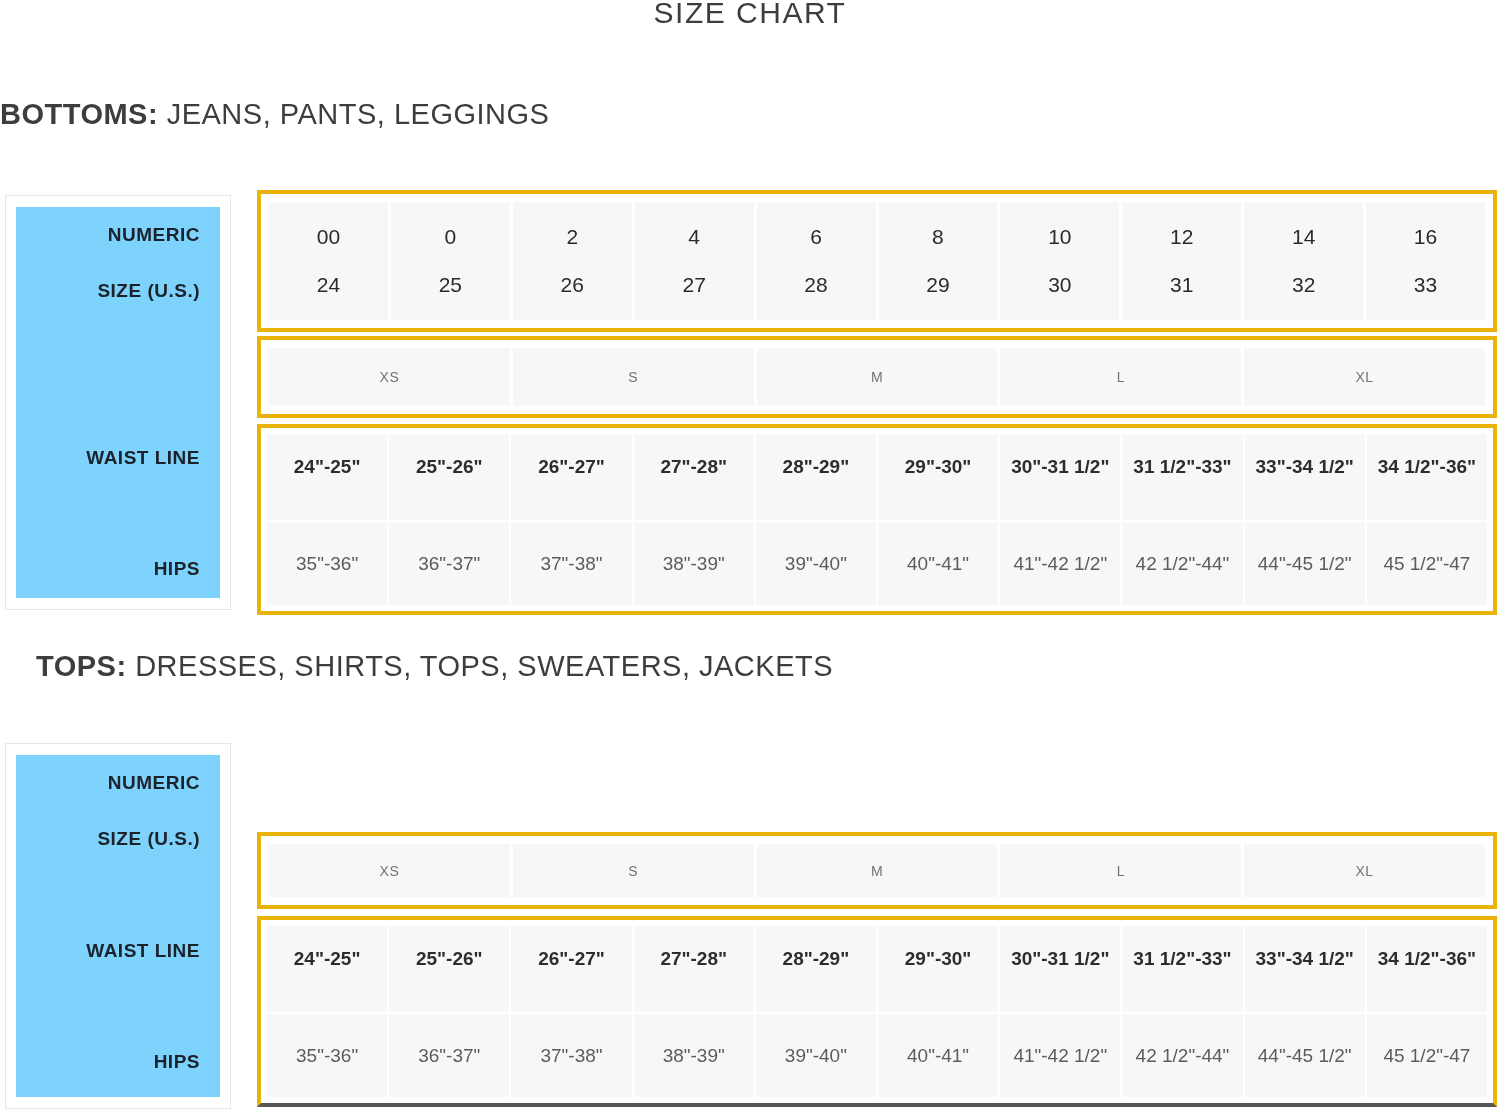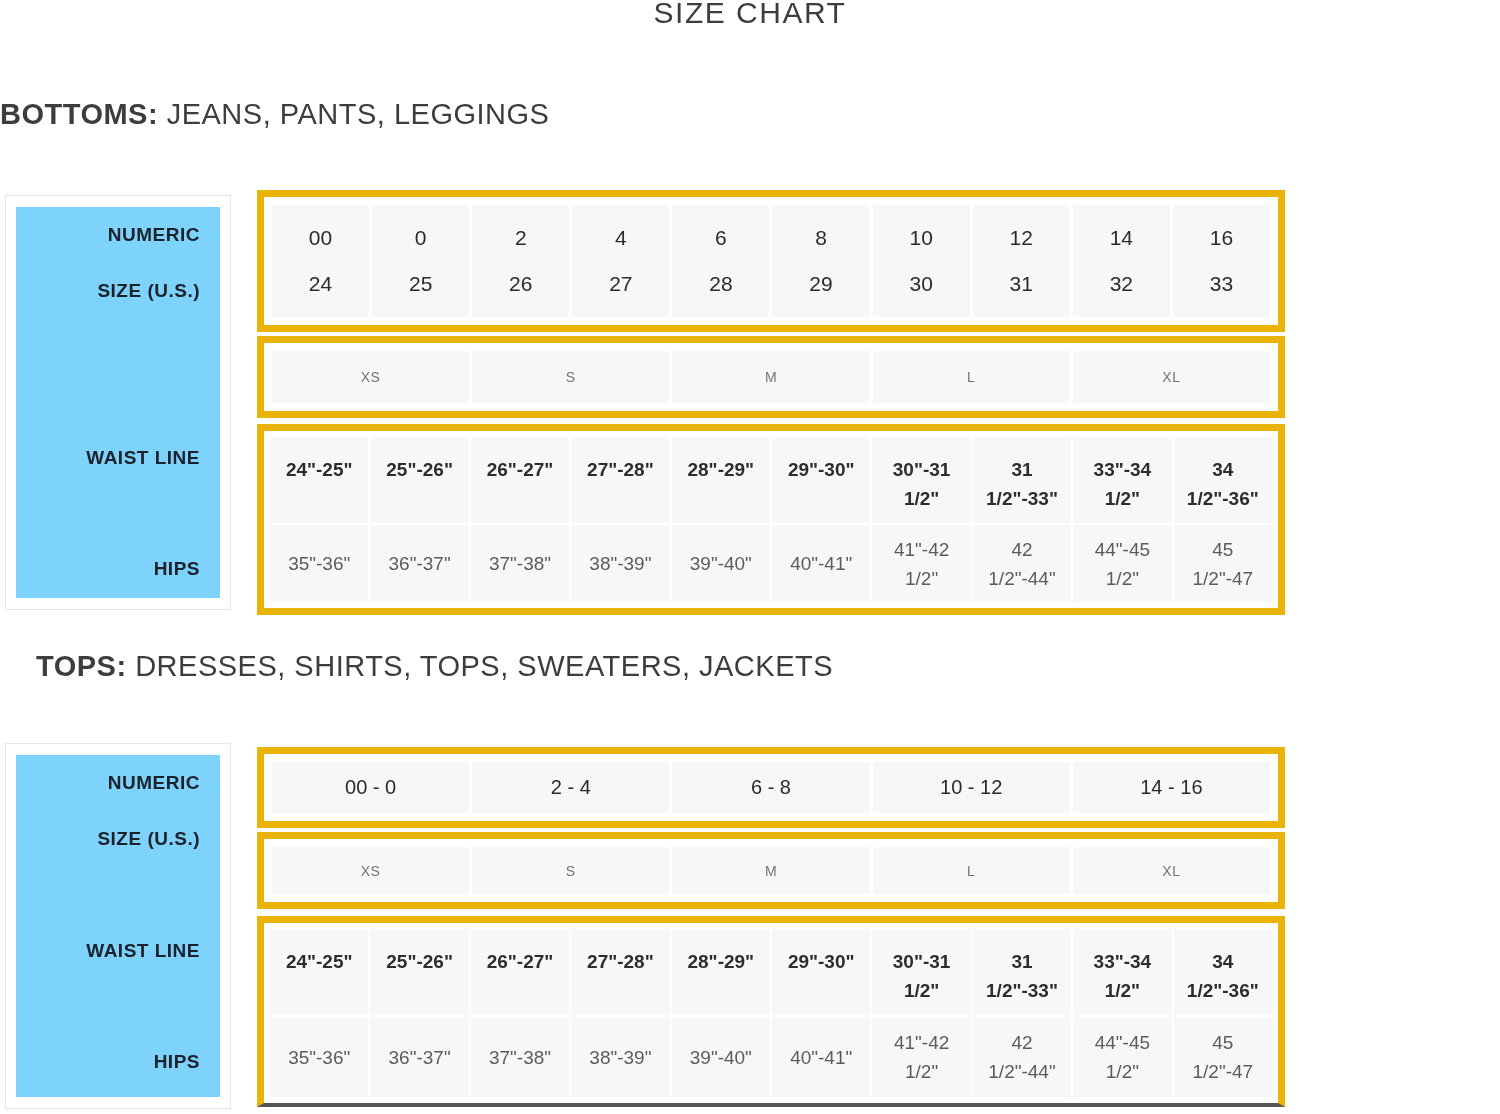--- a/index.html
+++ b/index.html
@@ -30,22 +30,22 @@
   .sidebar-1 .sb-numeric   { top:17px; }
   .sidebar-1 .sb-sizeus    { top:73px; }
   .sidebar-1 .sb-waist     { top:240px; }
   .sidebar-1 .sb-hips      { top:351px; }
   .sidebar-2 .sb-numeric   { top:17px; }
   .sidebar-2 .sb-sizeus    { top:73px; }
   .sidebar-2 .sb-waist     { top:185px; }
   .sidebar-2 .sb-hips      { top:296px; }
 
   
-  .block { position:absolute; left:257px; width:1028px; background:#fff;
-    border:7px solid #eab308; display:grid; gap:3px; padding:8px; }
+  .block { position:absolute; left:257px; width:1240px; background:#fff;
+    border:4px solid #eab308; display:grid; gap:3px; padding:8px; }
   .cell { background:#f6f7f9; display:flex; align-items:center; justify-content:center;
     text-align:center; }
 
   .b-numeric { top:190px; height:142px; grid-template-columns:repeat(10,1fr); }
   .pair-cell { flex-direction:column; justify-content:space-evenly; font-size:21px; color:#2b2b2b; }
   .b-letters { top:336px; height:82px; grid-template-columns:repeat(5,1fr); }
   .letter-cell { font-size:14px; color:#737373; letter-spacing:0.5px; }
   .b-measure { top:424px; height:191px; grid-template-columns:repeat(10,1fr);
     grid-template-rows:86px 1fr; padding:6px; gap:2px; }
 
@@ -144,27 +144,20 @@
 
   <div class="sidebar sidebar-2">
     <div class="sidebar-inner">
       <div class="sb-label sb-numeric">NUMERIC</div>
       <div class="sb-label sb-sizeus">SIZE (U.S.)</div>
       <div class="sb-label sb-waist">WAIST LINE</div>
       <div class="sb-label sb-hips">HIPS</div>
     </div>
   </div>
 
-  <div class="block t-numeric">
-      <div class="cell range-cell">00 - 0</div>
-      <div class="cell range-cell">2 - 4</div>
-      <div class="cell range-cell">6 - 8</div>
-      <div class="cell range-cell">10 - 12</div>
-      <div class="cell range-cell">14 - 16</div>
-    </div>
 
   <div class="block t-letters">
       <div class="cell letter-cell">XS</div>
       <div class="cell letter-cell">S</div>
       <div class="cell letter-cell">M</div>
       <div class="cell letter-cell">L</div>
       <div class="cell letter-cell">XL</div>
     </div>
 
   <div class="block t-measure">

